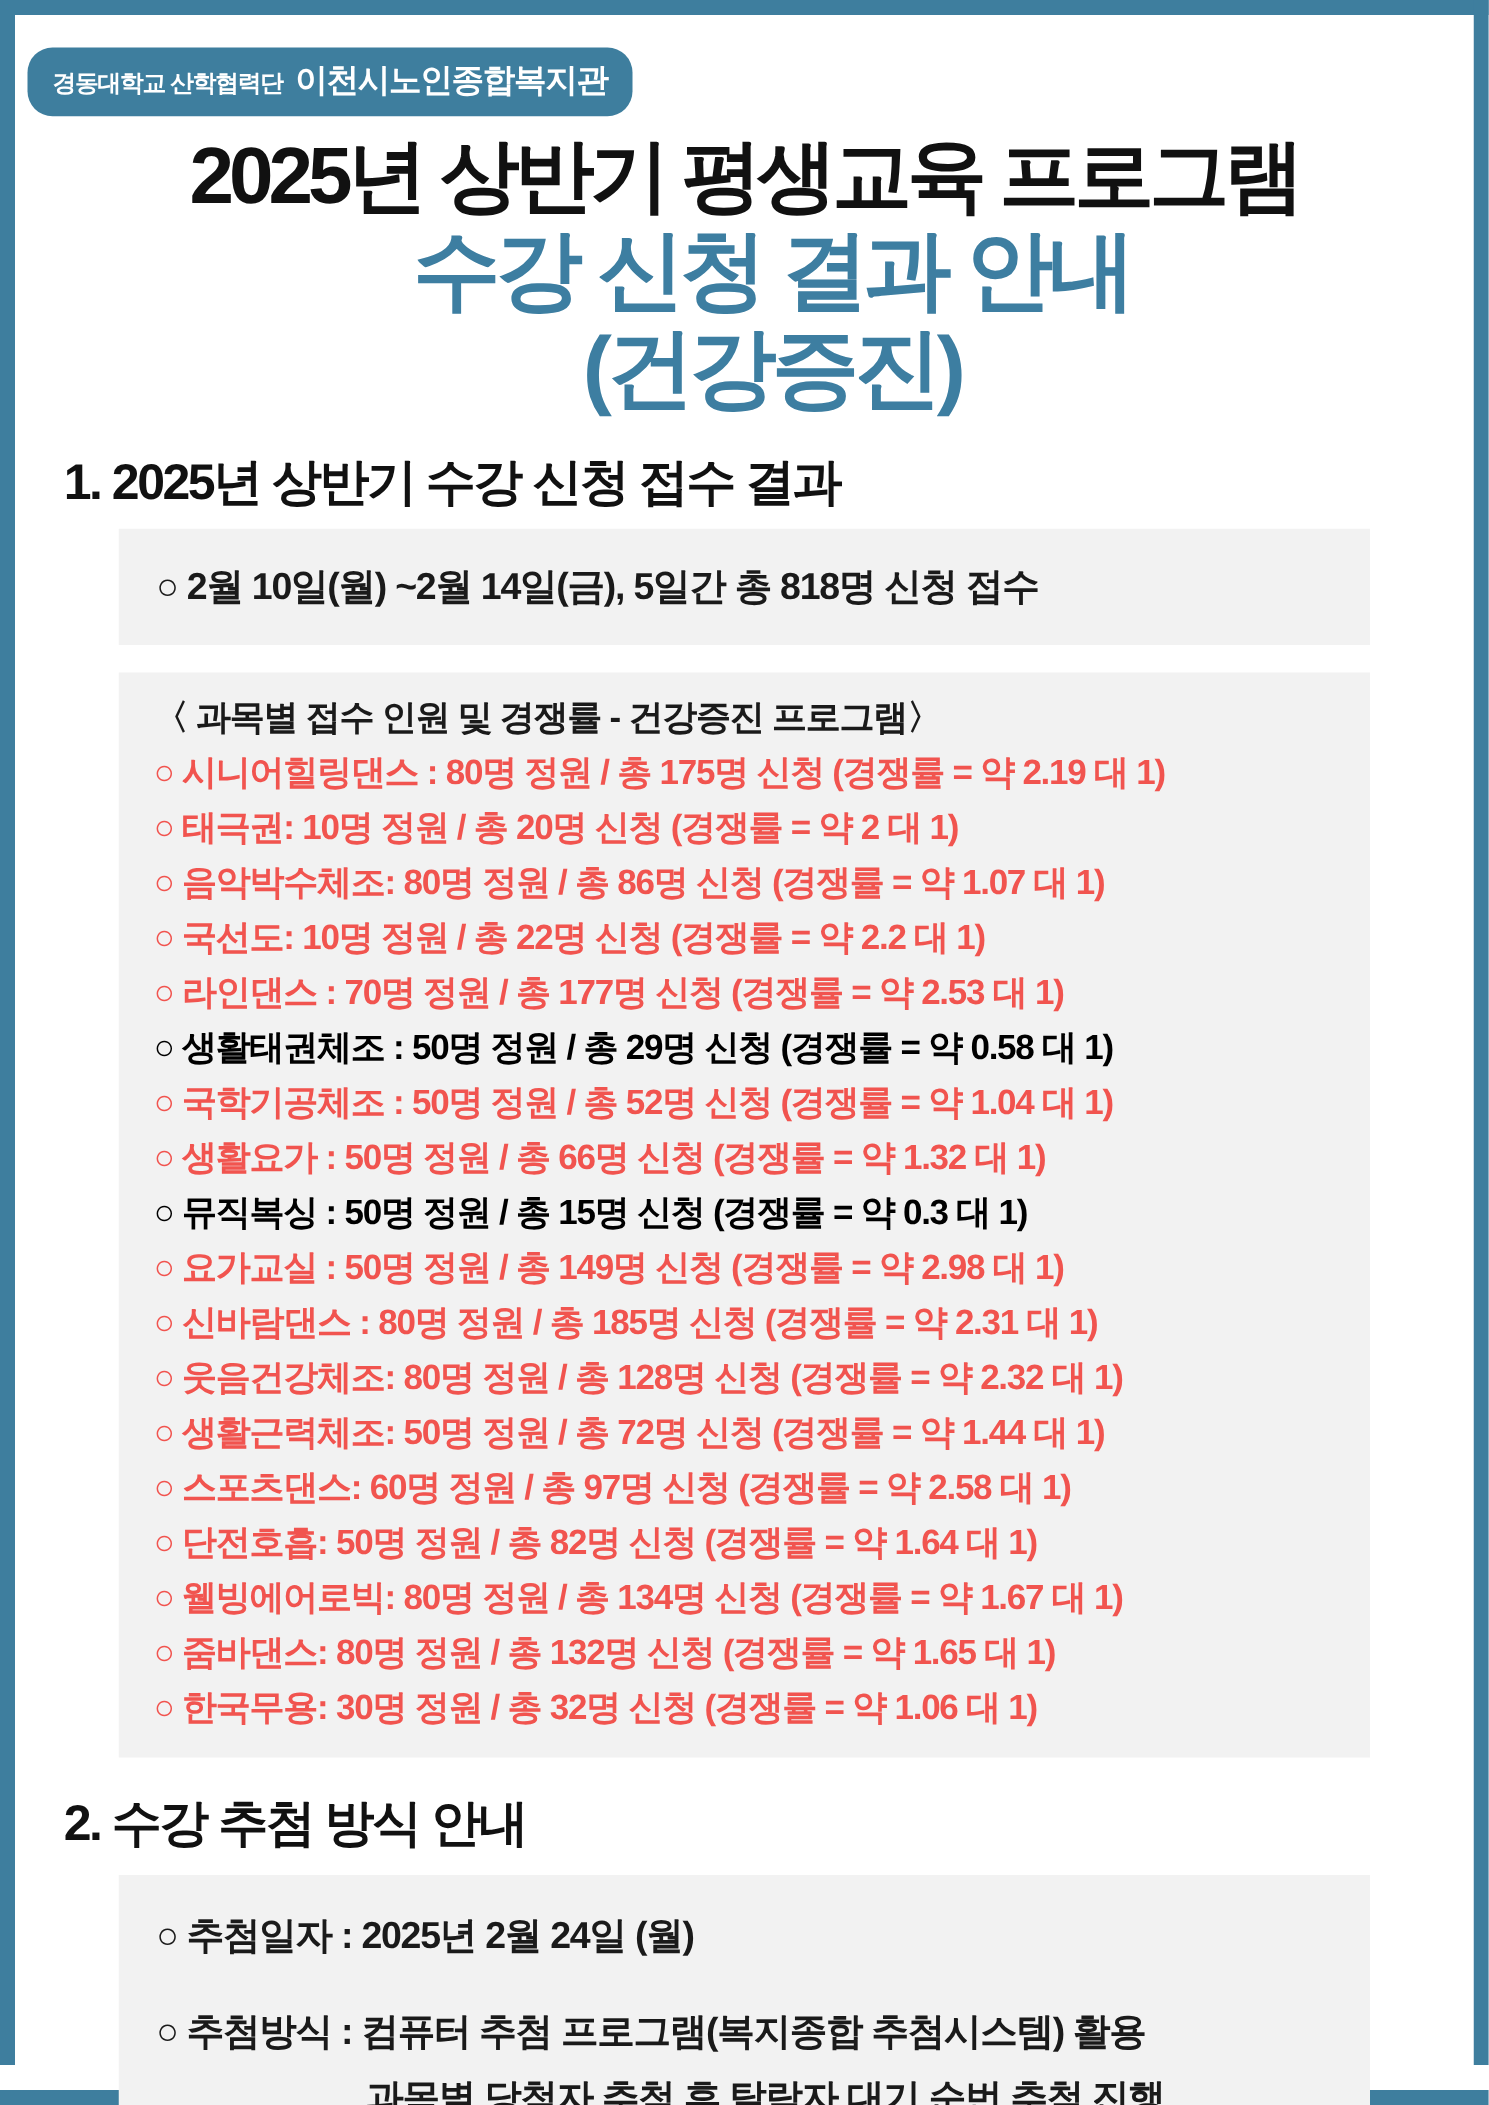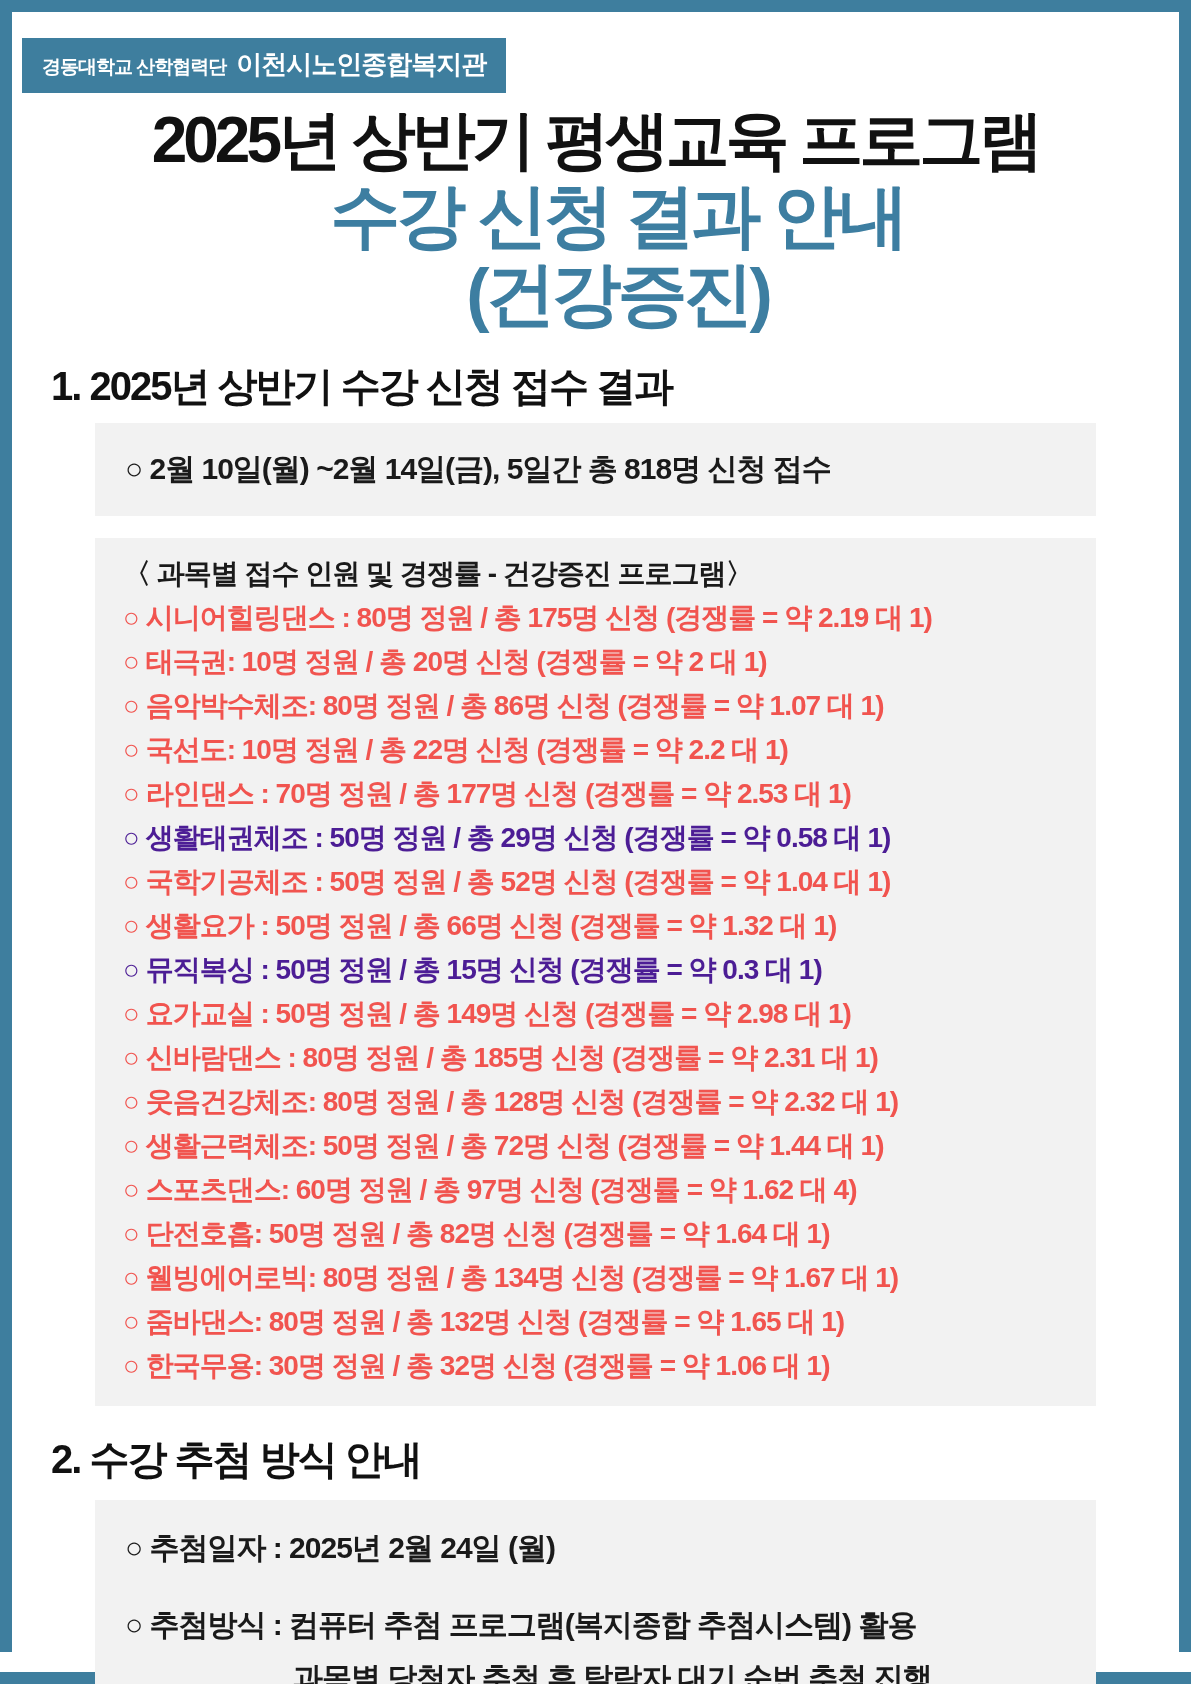--- a/index.html
+++ b/index.html
@@ -19,21 +19,21 @@
   }
   .frame-top{position:absolute;top:0;left:0;width:100%;height:12px;background:var(--frame);}
   .frame-left{position:absolute;top:0;left:0;width:12px;height:1652px;background:var(--frame);}
   .frame-right{position:absolute;top:0;right:0;width:12px;height:1652px;background:var(--frame);}
   .frame-bottom{position:absolute;top:1672px;left:0;width:100%;height:12px;background:var(--frame);}
   .content{position:absolute;top:0;left:0;width:100%;padding-top:38px;}
   .badge{
     display:inline-flex;align-items:baseline;gap:10px;
     margin-left:22px;
     background:var(--frame);color:#ffffff;
-    border-radius:0;
+    border-radius:20px;
     padding:9px 20px 11px 20px;
   }
   .badge .small{font-size:19px;font-weight:600;letter-spacing:-1px;}
   .badge .large{font-size:26px;font-weight:700;letter-spacing:-1px;}
   .titles{text-align:center;margin-top:12px;}
   .title-black{
     font-size:64px;font-weight:900;color:var(--ink);
     letter-spacing:-4px;line-height:1.12;
   }
   .title-blue{
@@ -56,21 +56,21 @@
   }
   .box-list{
     margin-top:22px;
     padding:14px 28px 18px 28px;
   }
   .list-header{
     font-size:28px;color:#1a1a1a;line-height:44px;
     letter-spacing:-1px;font-weight:700;
   }
   .list-item{
-    font-size:28px;line-height:44px;color:#4c1d95;
+    font-size:28px;line-height:44px;color:#000000;
     letter-spacing:-1px;font-weight:600;white-space:nowrap;
   }
   .list-item.red{color:var(--red);}
   .box-lottery{
     margin-top:18px;
     padding:28px 30px 34px 30px;
     font-size:30px;color:#1a1a1a;letter-spacing:-1px;font-weight:600;
   }
   .lottery-line2{margin-top:36px;}
   .lottery-line3{margin-top:12px;padding-left:168px;}
@@ -112,21 +112,21 @@
           <div class="list-item red">○ 국선도: 10명 정원 / 총 22명 신청 (경쟁률 = 약 2.2 대 1)</div>
           <div class="list-item red">○ 라인댄스 : 70명 정원 / 총 177명 신청 (경쟁률 = 약 2.53 대 1)</div>
           <div class="list-item">○ 생활태권체조 : 50명 정원 / 총 29명 신청 (경쟁률 = 약 0.58 대 1)</div>
           <div class="list-item red">○ 국학기공체조 : 50명 정원 / 총 52명 신청 (경쟁률 = 약 1.04 대 1)</div>
           <div class="list-item red">○ 생활요가 : 50명 정원 / 총 66명 신청 (경쟁률 = 약 1.32 대 1)</div>
           <div class="list-item">○ 뮤직복싱 : 50명 정원 / 총 15명 신청 (경쟁률 = 약 0.3 대 1)</div>
           <div class="list-item red">○ 요가교실 : 50명 정원 / 총 149명 신청 (경쟁률 = 약 2.98 대 1)</div>
           <div class="list-item red">○ 신바람댄스 : 80명 정원 / 총 185명 신청 (경쟁률 = 약 2.31 대 1)</div>
           <div class="list-item red">○ 웃음건강체조: 80명 정원 / 총 128명 신청 (경쟁률 = 약 2.32 대 1)</div>
           <div class="list-item red">○ 생활근력체조: 50명 정원 / 총 72명 신청 (경쟁률 = 약 1.44 대 1)</div>
-          <div class="list-item red">○ 스포츠댄스: 60명 정원 / 총 97명 신청 (경쟁률 = 약 1.62 대 4)</div>
+          <div class="list-item red">○ 스포츠댄스: 60명 정원 / 총 97명 신청 (경쟁률 = 약 2.58 대 1)</div>
           <div class="list-item red">○ 단전호흡: 50명 정원 / 총 82명 신청 (경쟁률 = 약 1.64 대 1)</div>
           <div class="list-item red">○ 웰빙에어로빅: 80명 정원 / 총 134명 신청 (경쟁률 = 약 1.67 대 1)</div>
           <div class="list-item red">○ 줌바댄스: 80명 정원 / 총 132명 신청 (경쟁률 = 약 1.65 대 1)</div>
           <div class="list-item red">○ 한국무용: 30명 정원 / 총 32명 신청 (경쟁률 = 약 1.06 대 1)</div>
         </div>
     </div>
 
     <div class="section-heading">2. 수강 추첨 방식 안내</div>
 
     <div class="graybox box-lottery">

